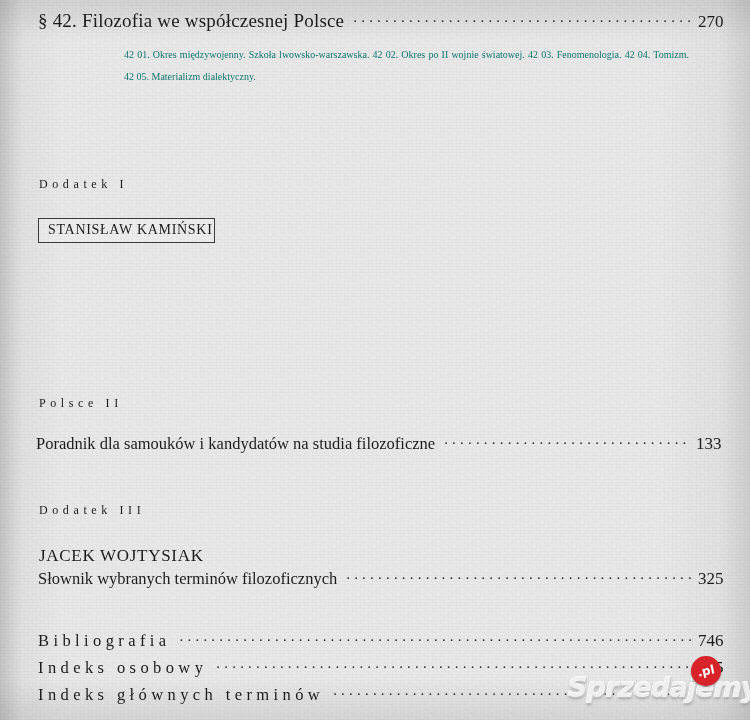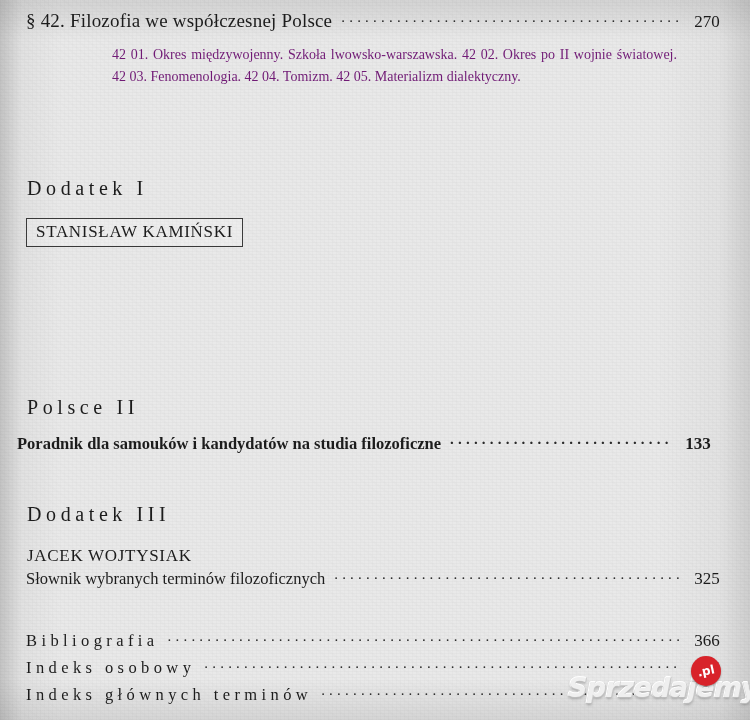--- a/index.html
+++ b/index.html
@@ -36,20 +36,21 @@
       linear-gradient(90deg, rgba(120,120,120,.30) 0px, rgba(120,120,120,.06) 22px, rgba(0,0,0,0) 60px),
       linear-gradient(270deg, rgba(120,120,120,.22) 0px, rgba(120,120,120,.05) 30px, rgba(0,0,0,0) 90px),
       linear-gradient(180deg, rgba(120,120,120,.18) 0px, rgba(0,0,0,0) 40px),
       linear-gradient(0deg, rgba(120,120,120,.16) 0px, rgba(0,0,0,0) 40px);
     mix-blend-mode: multiply;
   }
   #content {
     position: relative;
     z-index: 2;
     height: 100%;
+    margin-left: 12px;
   }
 
   .abs { position: absolute; }
 
   
   .toc-row {
     display: flex;
     align-items: baseline;
     width: 100%;
   }
@@ -67,45 +68,45 @@
     font-size: 15px;
     color: #2a2a2a;
     white-space: nowrap;
     display: block;
     position: absolute;
     bottom: 0.06em;
     left: 0;
   }
   .pageno {
     flex: 0 0 auto;
-    text-align: center;
+    text-align: left;
     width: 42px;
     font-size: 17px;
   }
 
   
   .sec-head {
     font-size: 19px;
     letter-spacing: .2px;
   }
   .desc {
-    font-size: 14px;
+    font-size: 10px;
     line-height: 22px;
     text-align: justify;
-    color: #701a75;
+    color: #0f766e;
   }
   .dodatek {
-    font-size: 20px;
+    font-size: 12px;
     letter-spacing: 4.6px;
   }
   .author-boxed {
     display: inline-block;
     border: 1.4px solid #3a3a3a;
-    padding: 3px 9px 4px 9px;
-    font-size: 17px;
+    padding: 3px 1px 4px 9px;
+    font-size: 14px;
     letter-spacing: .7px;
     background: rgba(255,255,255,.18);
   }
   .author-plain {
     font-size: 17px;
     letter-spacing: .7px;
   }
   .entry { font-size: 16.5px; }
   .back-entry {
     font-size: 16.5px;
@@ -181,21 +182,21 @@
     <div class="abs dodatek" style="left:27px; top:177px;">Dodatek I</div>
 
     <div class="abs" style="left:26px; top:218px;">
       <span class="author-boxed">STANISŁAW KAMIŃSKI</span>
     </div>
 
 
 
     <div class="abs dodatek" style="left:27px; top:396px;">Polsce II</div>
 
-    <div class="abs" style="left:17px; top:433px; width:702px;font-weight:bold;">
+    <div class="abs" style="left:24px; top:433px; width:702px;">
       <div class="toc-row">
         <span class="toc-title entry">Poradnik dla samouków i kandydatów na studia filozoficzne</span>
         <span class="leader"></span>
         <span class="pageno">133</span>
       </div>
     </div>
 
     <div class="abs dodatek" style="left:27px; top:503px;">Dodatek III</div>
 
     <div class="abs author-plain" style="left:27px; top:546px;">JACEK WOJTYSIAK</div>
@@ -205,21 +206,21 @@
         <span class="toc-title entry">Słownik wybranych terminów filozoficznych</span>
         <span class="leader"></span>
         <span class="pageno">325</span>
       </div>
     </div>
 
     <div class="abs" style="left:26px; top:630px; width:702px;">
       <div class="toc-row" style="margin-bottom:6px;">
         <span class="toc-title back-entry">Bibliografia</span>
         <span class="leader"></span>
-        <span class="pageno">366</span>
+        <span class="pageno">746</span>
       </div>
       <div class="toc-row" style="margin-bottom:6px;font-family:Liberation Serif, serif;">
         <span class="toc-title back-entry">Indeks osobowy</span>
         <span class="leader"></span>
         <span class="pageno">455</span>
       </div>
       <div class="toc-row">
         <span class="toc-title back-entry">Indeks głównych terminów</span>
         <span class="leader"></span>
         <span class="pageno"></span>

